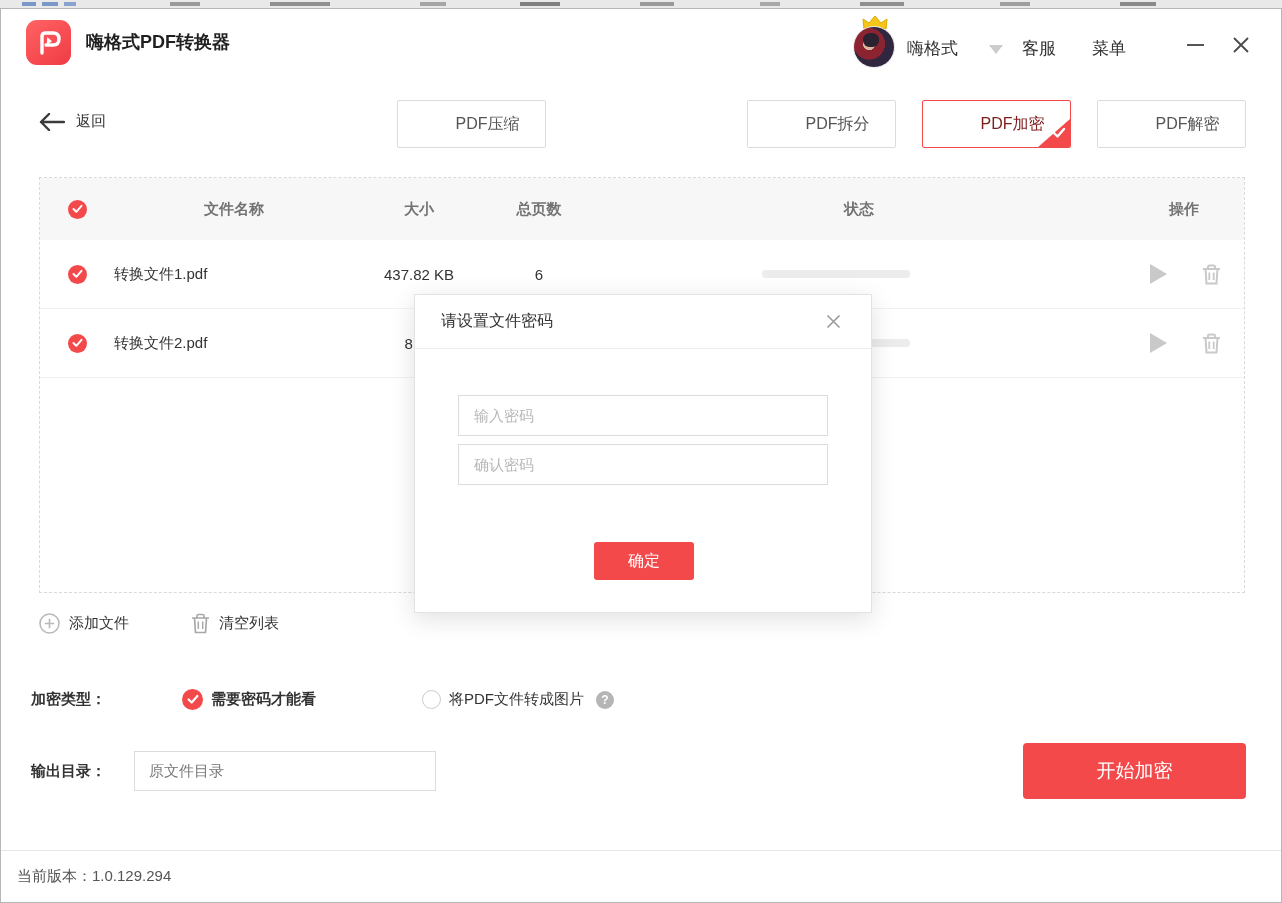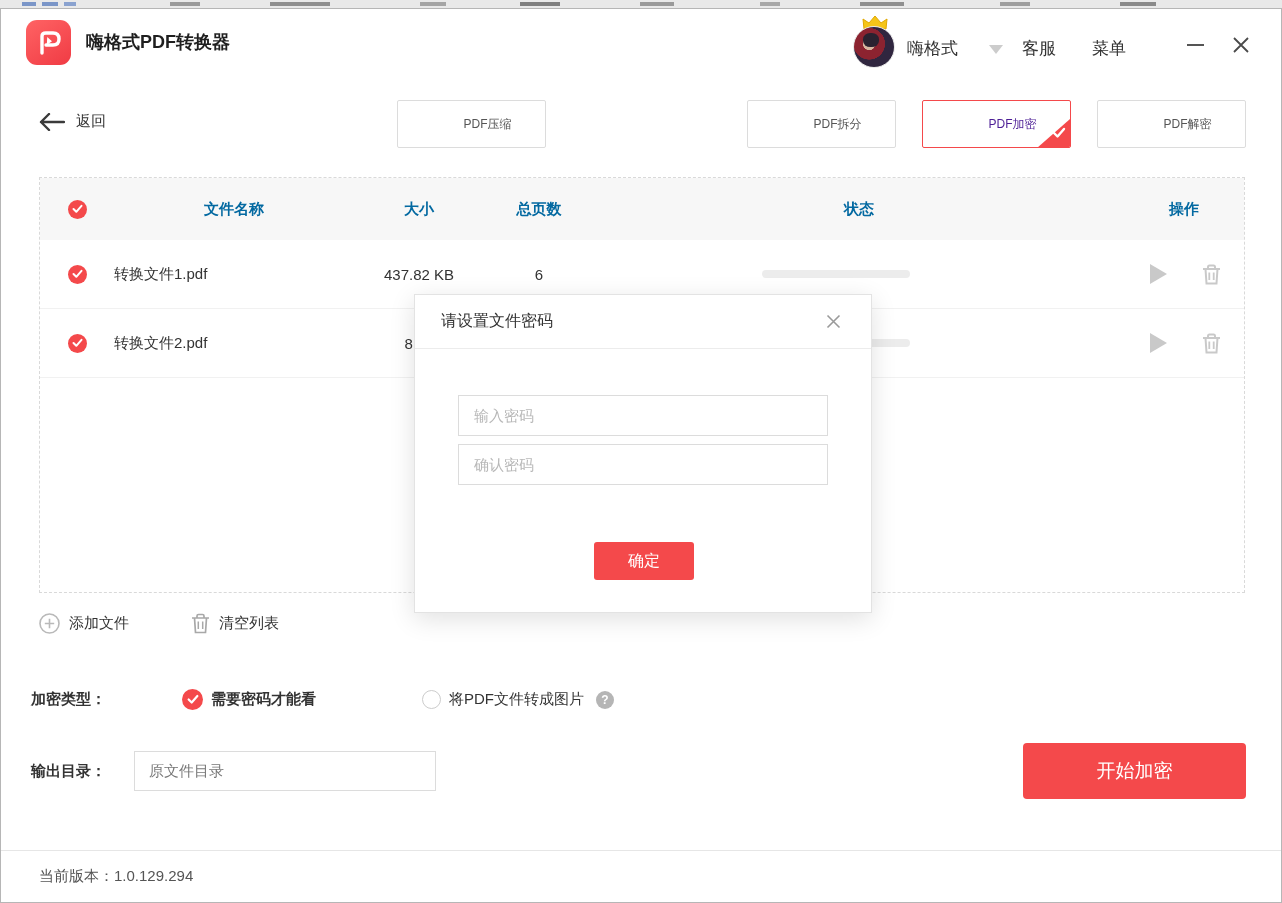--- a/index.html
+++ b/index.html
@@ -43,37 +43,37 @@
   .link-service { left:1021px; } .link-menu { left:1091px; }
   .win-btn { position:absolute; top:22px; width:32px; height:28px; display:flex; align-items:center; justify-content:center; }
   .btn-min { left:1178px; } .btn-close { left:1224px; }
   .min-line { width:17px; height:2px; background:#555; }
 
   
   .back-group { position:absolute; left:38px; top:103px; display:flex; align-items:center; gap:11px; }
   .back-label { font-size:15px; color:#333; }
   .tab-btn {
     position:absolute; top:91px; width:149px; height:48px; background:#fff;
-    border:1px solid #dcdcdc; border-radius:2px; font-size:12px; color:#555;
+    border:1px solid #dcdcdc; border-radius:2px; font-size:16px; color:#555;
     display:flex; align-items:center; justify-content:center;padding-left:32px;
   }
   .tab-0{left:396px;} .tab-1{left:571px;} .tab-2{left:746px;} .tab-3{left:921px;} .tab-4{left:1096px;}
-  .tab-btn.active { border-color:#f4494b; color:#4c1d95; position:absolute; overflow:hidden; }
+  .tab-btn.active { border-color:#f4494b; color:#7f1d1d; position:absolute; overflow:hidden; }
   .tab-corner {
     position:absolute; right:-1px; bottom:-1px; width:0; height:0;
     border-left:34px solid transparent; border-bottom:30px solid #f4494b;
   }
   .tab-corner svg { position:absolute; left:-19px; top:9px; }
 
   
   .file-table {
     position:absolute; left:38px; top:168px; width:1206px; height:416px;
     border:1px dashed #d9d9d9; background:#fff;
   }
-  .t-header { display:flex; align-items:center; height:62px; background:#f7f7f7; font-weight:bold; font-size:15px; color:#0369a1; }
+  .t-header { display:flex; align-items:center; height:62px; background:#f7f7f7; font-weight:bold; font-size:15px; color:#737373; }
   .t-row { display:flex; align-items:center; height:69px; border-bottom:1px solid #f1f1f1; font-size:15px; color:#333; }
   .col-check { width:74px; display:flex; justify-content:center; }
   .col-name { width:240px; }
   .t-header .col-name { text-align:center; }
   .col-size { width:130px; text-align:center; }
   .col-pages { width:110px; text-align:center; }
   .col-status { flex:1; text-align:center; }
   .col-actions { width:120px; display:flex; justify-content:center; gap:34px; align-items:center; }
   .check-circle {
     width:19px; height:19px; border-radius:50%; background:#f4494b;
@@ -107,21 +107,21 @@
   }
   .select-box .chev-down { position:absolute; right:12px; top:17px; border-left-width:6px; border-right-width:6px; border-top-width:8px; }
 
   .start-btn {
     position:absolute; left:1022px; top:734px; width:223px; height:56px;
     background:#f4494b; border:none; border-radius:4px; color:#fff; font-size:19px;
     display:flex; align-items:center; justify-content:center;
   }
 
   
-  .footer { position:absolute; left:0; right:0; bottom:0; height:52px; border-top:1px solid #e6e6e6; display:flex; align-items:center; padding-left:38px; }
+  .footer { position:absolute; left:0; right:0; bottom:0; height:52px; border-top:1px solid #e6e6e6; display:flex; align-items:center; padding-left:16px; }
   .version { font-size:15px; color:#555; }
 
   
   .modal {
     position:absolute; left:413px; top:285px; width:458px; height:319px; background:#fff;
     border:1px solid #e3e3e3; box-shadow:0 6px 24px rgba(0,0,0,0.12); z-index:20;
   }
   .modal-header { height:54px; display:flex; align-items:center; padding:0 26px; border-bottom:1px solid #ececec; }
   .modal-title { font-size:16px; color:#333; }
   .modal-close { margin-left:auto; width:24px; height:24px; display:flex; align-items:center; justify-content:center; }

